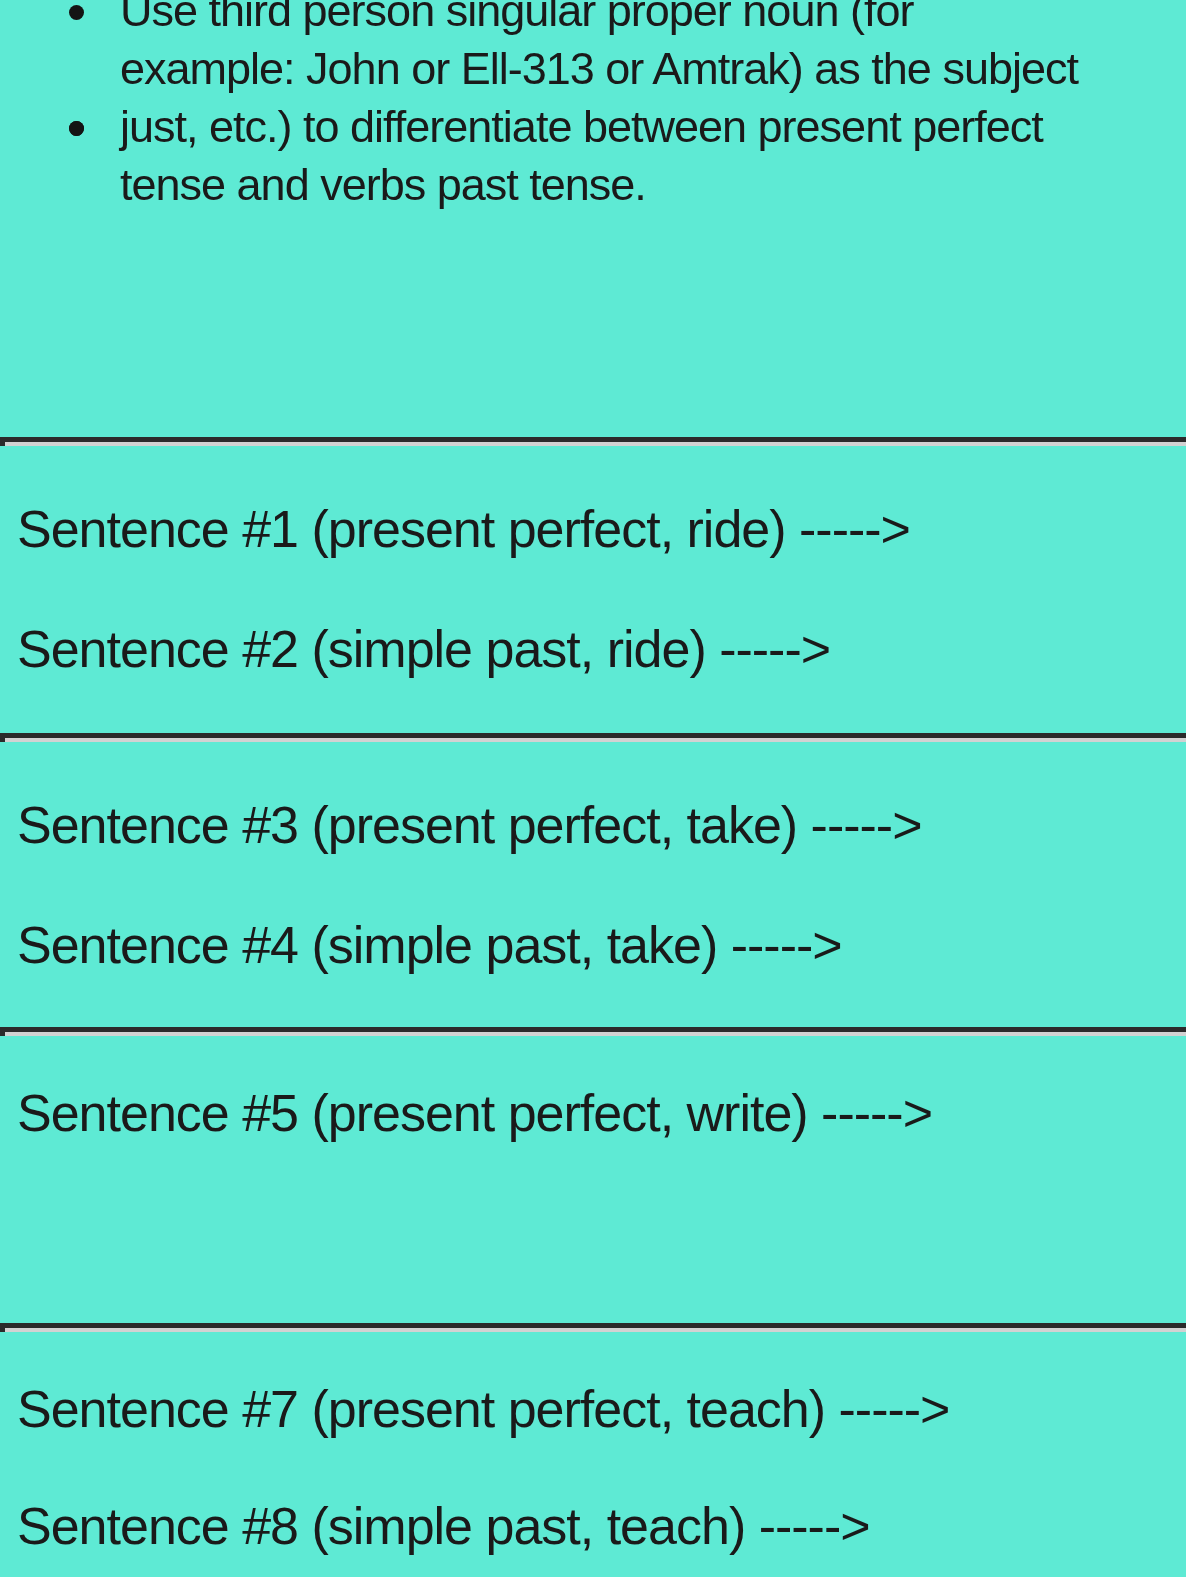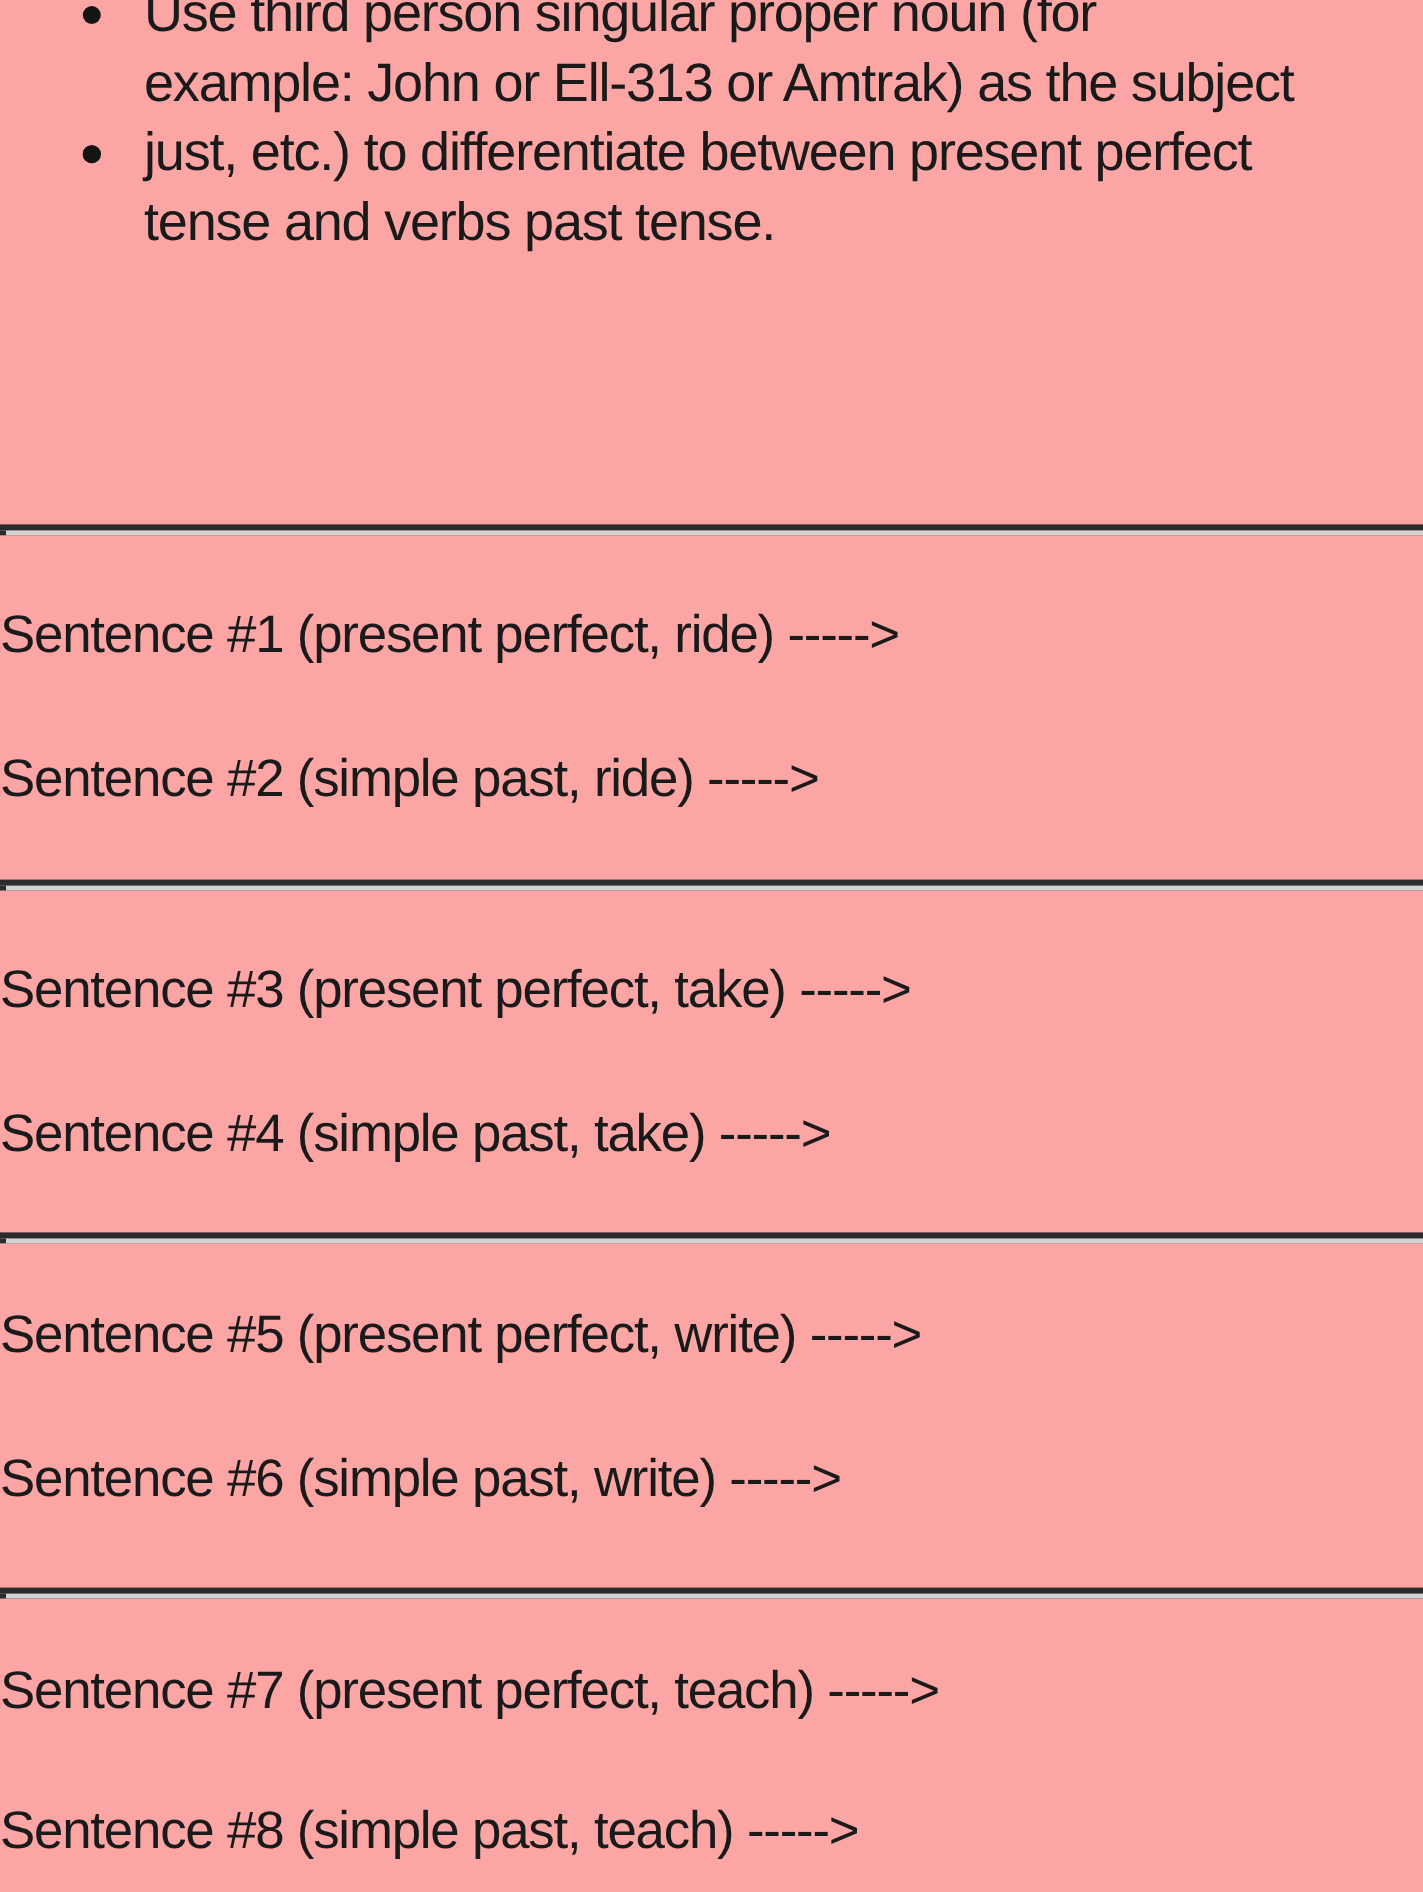--- a/index.html
+++ b/index.html
@@ -12,21 +12,21 @@
     height: 1577px;
     overflow: hidden;
     font-family: "Liberation Sans", sans-serif;
     color: #1a1a1a;
   }
   .page {
     position: relative;
     width: 1186px;
     height: 1577px;
     overflow: hidden;
-    background: #fca5a5;
+    background: #5eead4;
   }
   
   .bullets {
     position: absolute;
     top: -18px;
     left: 0;
     right: 0;
     margin: 0;
     padding: 0;
     list-style: none;
@@ -63,22 +63,22 @@
     position: absolute;
     left: 0;
     top: 5px;
     width: 5px;
     height: 4px;
     background: #2b2b2b;
   }
   
   .prompt {
     position: absolute;
-    left: 0;
-    font-size: 44px;
+    left: 17px;
+    font-size: 52px;
     line-height: 60px;
     letter-spacing: -1px;
     white-space: nowrap;
   }
 </style>
 </head>
 <body>
 
 <div class="page">
 
@@ -107,21 +107,20 @@
   <div class="rule" style="top:733px">
     <span class="rule-stub"></span>
   </div>
   <div class="prompt" style="top:795px">Sentence #3 (present perfect, take) -----&gt;</div>
   <div class="prompt" style="top:915px">Sentence #4 (simple past, take) -----&gt;</div>
 
   <div class="rule" style="top:1027px">
     <span class="rule-stub"></span>
   </div>
   <div class="prompt" style="top:1083px">Sentence #5 (present perfect, write) -----&gt;</div>
-  <div class="prompt" style="top:1203px">Sentence #6 (simple past, write) -----&gt;</div>
 
   <div class="rule" style="top:1323px">
     <span class="rule-stub"></span>
   </div>
   <div class="prompt" style="top:1379px">Sentence #7 (present perfect, teach) -----&gt;</div>
   <div class="prompt" style="top:1496px">Sentence #8 (simple past, teach) -----&gt;</div>
 
 </div>
 
 </body></html>

